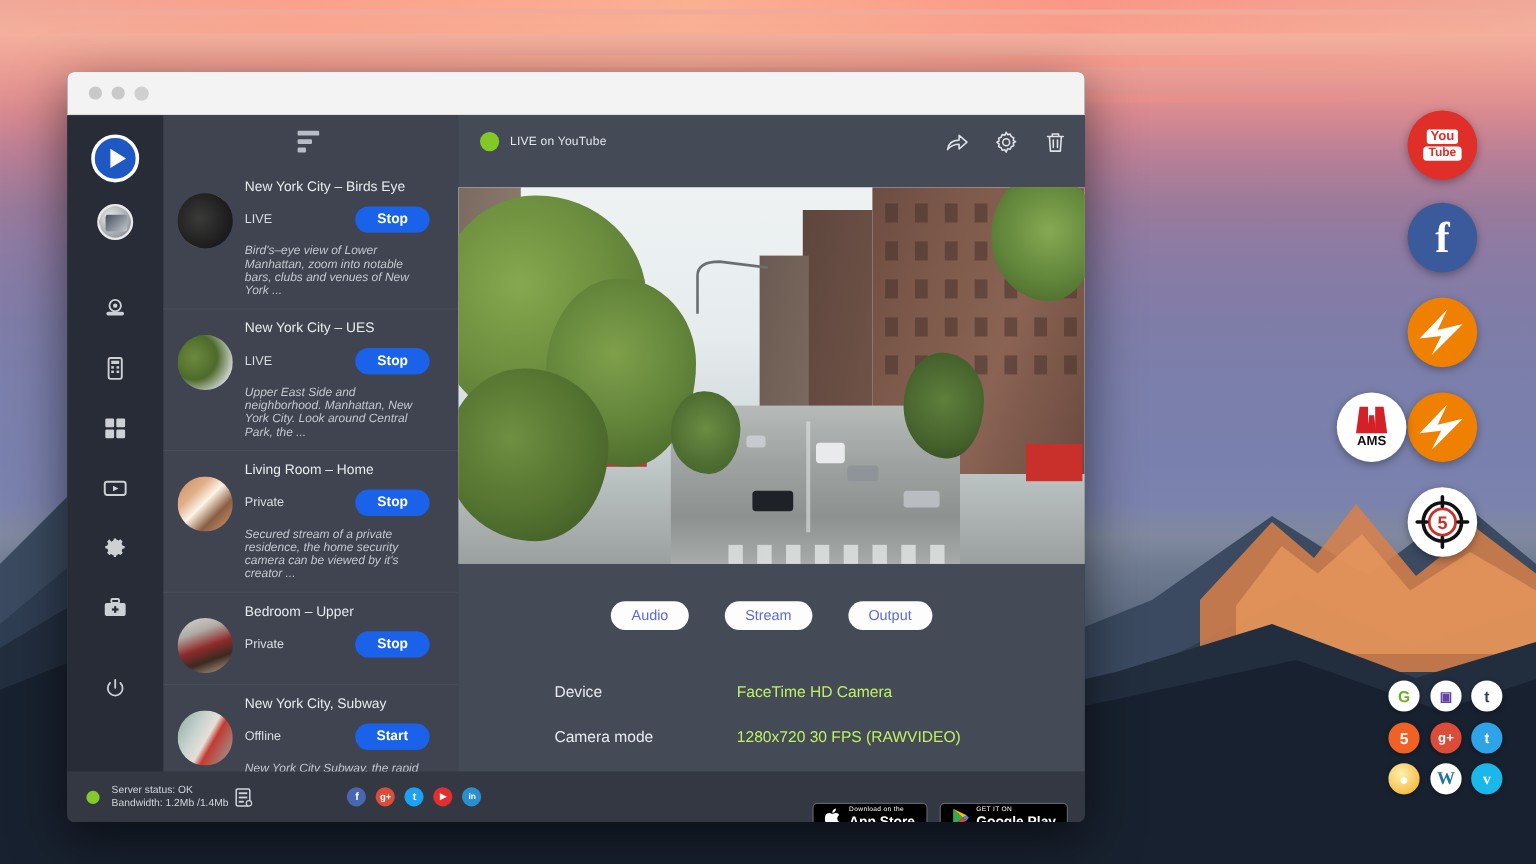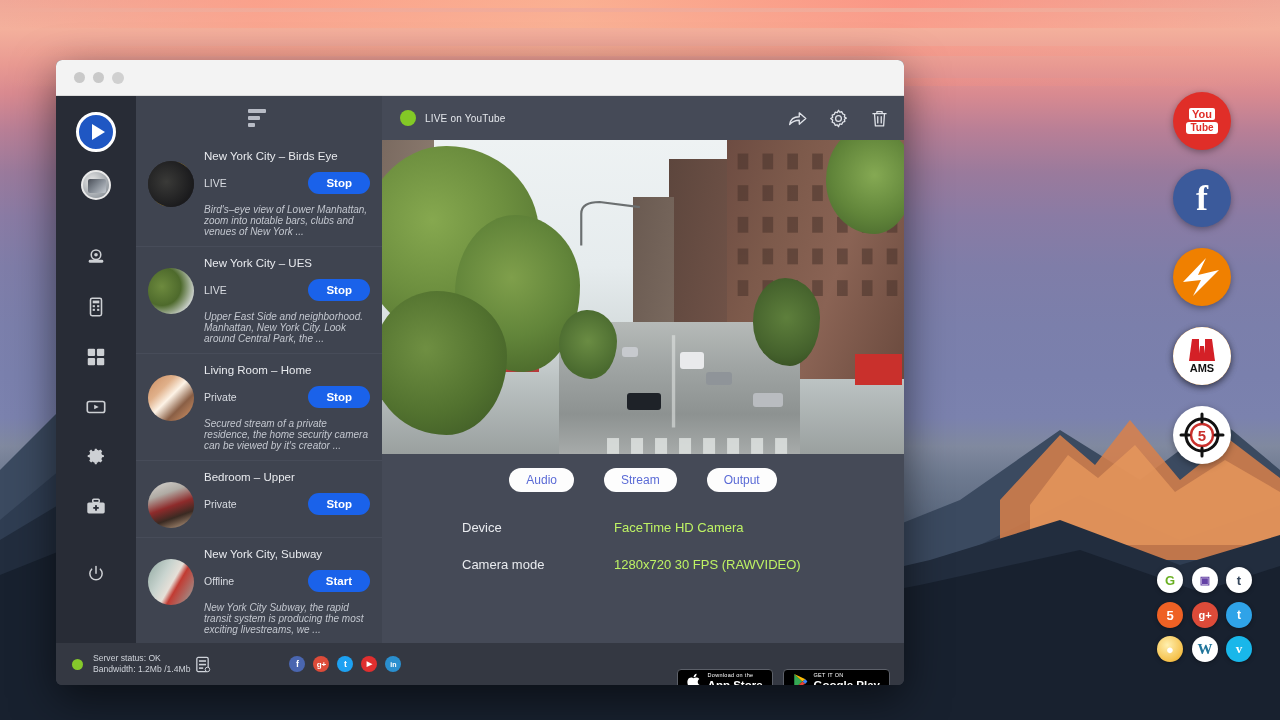--- a/index.html
+++ b/index.html
@@ -84,21 +84,21 @@
              justify-content: center; background: #3f4450; }
   #sortbtn { width: 22px; height: 18px; display: flex; flex-direction: column;
              justify-content: center; gap: 3px; cursor: pointer; }
   #sortbtn i { display: block; height: 4px; background: #b8bcc6; border-radius: 1px; }
   #sortbtn i:nth-child(1) { width: 18px; }
   #sortbtn i:nth-child(2) { width: 12px; }
   #sortbtn i:nth-child(3) { width: 7px; }
 
   #camlist { flex: 1; overflow: hidden; }
   .cam {
-    display: flex; padding: 9px 12px 9px 12px; gap: 10px;
+    display: flex; padding: 9px 24px 9px 12px; gap: 10px;
     border-bottom: 1px solid #474c59; position: relative;
   }
   .cam .thumb {
     width: 46px; height: 46px; border-radius: 50%; flex: 0 0 46px;
     margin-top: 12px; overflow: hidden; background: #2a2e37;
   }
   .cam .thumb > div { width: 100%; height: 100%; }
   .t1 { background: radial-gradient(circle at 40% 45%, #3a3a38 0%, #1b1b1d 70%),
         linear-gradient(120deg,#2a2a2c 40%, #d8a21c 48%, #e5b32a 55%, #23232a 62%); }
   .t2 { background: radial-gradient(circle at 30% 40%, #6d8a3e 0%, #4e6a2c 45%, #cfd4d0 78%, #9aa39c 100%); }
@@ -111,21 +111,21 @@
   .cam .midrow { display: flex; align-items: center; justify-content: space-between; margin-bottom: 10px; }
   .cam .state { color: #d9dce2; font-size: 10.5px; }
   .cam .act {
     background: #1a62ea; color: #fff; border: none; border-radius: 13px;
     font-size: 11.5px; font-weight: bold; padding: 5px 18px; cursor: pointer;
     font-family: "Liberation Sans", sans-serif;
   }
   .cam .desc { color: #c3c7cf; font-size: 10px; line-height: 11px; font-style: italic; }
 
   
-  #main { flex: 1; background: #454a57; display: flex; flex-direction: column; min-width: 0; }
+  #main { flex: 1; background: #454a57; display: flex; flex-direction: column; min-width: 0; justify-content: space-between; }
   #topbar { height: 44px; flex: 0 0 44px; display: flex; align-items: center;
             padding: 0 14px 0 18px; gap: 9px; background: #454a57; }
   #livedot { width: 16px; height: 16px; border-radius: 50%; background: #83c926; }
   #livetext { color: #e4e7ec; font-size: 10px; letter-spacing: .2px; }
   #topicons { margin-left: auto; display: flex; gap: 20px; align-items: center; }
   #topicons .ti { width: 21px; height: 21px; cursor: pointer; }
   #topicons svg { width: 21px; height: 21px; fill: none; stroke: #dfe2e8; stroke-width: 1.5; }
 
   #video { height: 314px; flex: 0 0 314px; position: relative; overflow: hidden;
            background: #8e9aa0; }
@@ -540,21 +540,21 @@
     <svg width="58" height="58" viewBox="0 0 58 58">
       <path d="M10 34 L33 10 L25 27 L46 22 L20 48 L28 32 Z" fill="#fff"></path>
     </svg>
   </div>
   <div class="dockicon" style="left:1173px;top:248px;width:58px;height:58px;background:#f08000;overflow:hidden;">
     <svg width="58" height="58" viewBox="0 0 58 58">
       <path d="M10 34 L33 10 L25 27 L46 22 L20 48 L28 32 Z" fill="#fff"></path>
     </svg>
   </div>
 
-  <div class="dockicon" style="left:1173px;top:327px;width:58px;height:58px;background:#fff;flex-direction:column;">
+  <div class="dockicon" style="left:1114px;top:327px;width:58px;height:58px;background:#fff;flex-direction:column;">
     <svg width="26" height="24" viewBox="0 0 26 24">
       <polygon points="3,1 10,1 10,23 0,23" fill="#d42027"></polygon>
       <polygon points="16,1 23,1 26,23 16,23" fill="#d42027"></polygon>
       <polygon points="11,8 15,8 17,23 9,23" fill="#d42027"></polygon>
     </svg>
     <span style="color:#111;font-size:11px;font-weight:bold;line-height:11px;margin-top:1px;">AMS</span>
   </div>
 
   <div class="dockicon" style="left:1173px;top:406px;width:58px;height:58px;background:#fff;">
     <svg width="48" height="48" viewBox="0 0 48 48">

